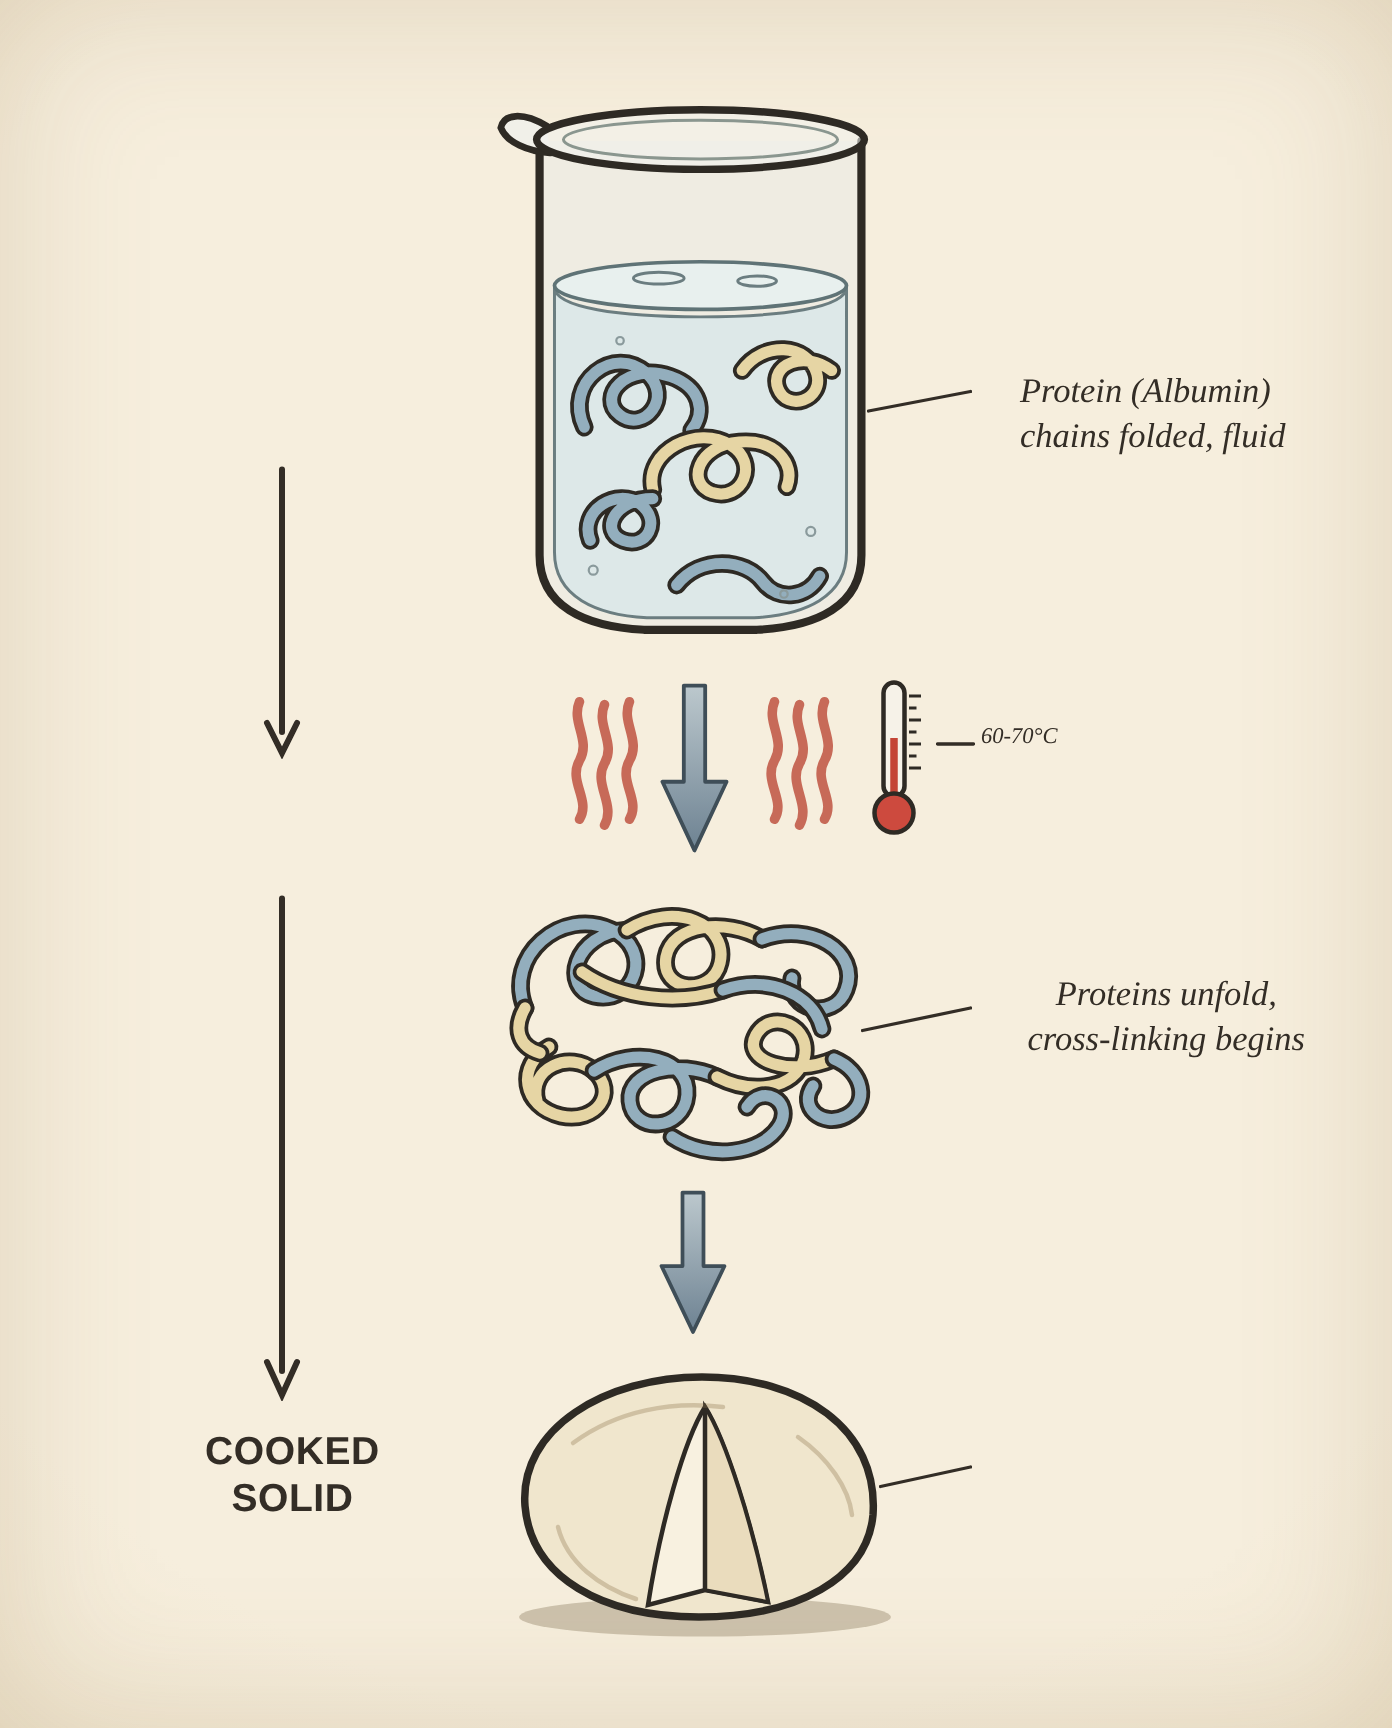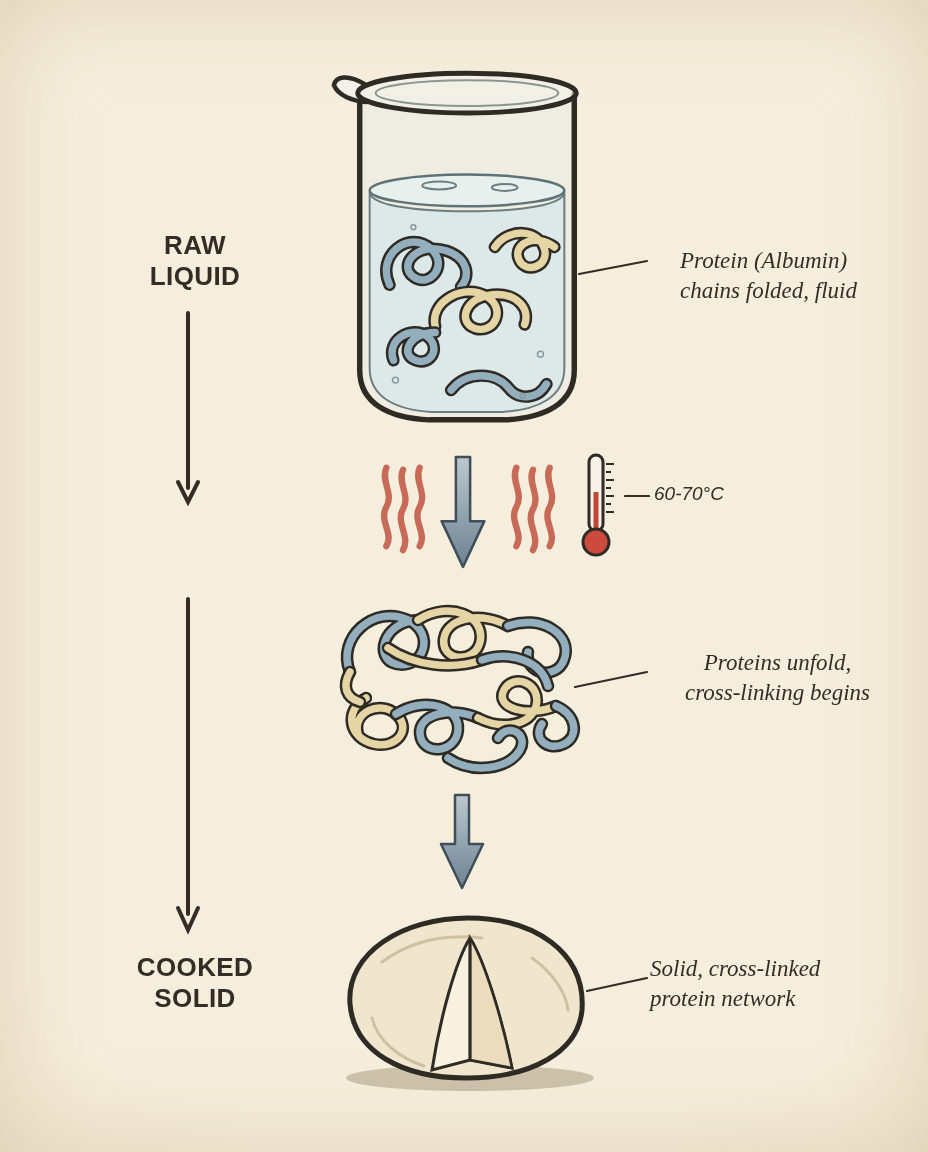--- a/index.html
+++ b/index.html
@@ -15,22 +15,22 @@
 
   .stage-label {
     font-weight:700; font-size:26px; line-height:1.18; letter-spacing:0.4px;
     color:#332d26; text-align:center; white-space:pre-line;
   }
   .annotation {
     font-family:"Liberation Serif", serif; font-style:italic;
     font-size:23px; line-height:1.32; color:#332d26; white-space:pre-line;
   }
   .temp-label {
-    font-family:Liberation Sans, sans-serif; font-style:italic;
-    font-size:19px; color:#332d26;
+    font-family:Liberation Serif, serif; font-style:italic;
+    font-size:15px; color:#332d26;
   }
 
   
   .raw-label     { left:100px; top:230px; width:190px; }
   .heating-label { left:48px;  top:518px; width:280px; }
   .cooked-label  { left:100px; top:952px; width:190px; }
   .stage-arrow-1 { left:173px; top:310px; width:30px; height:196px; }
   .stage-arrow-2 { left:173px; top:596px; width:30px; height:338px; }
 
   
@@ -61,22 +61,20 @@
   .chain-o    { fill:none; stroke:#2e2a24; stroke-width:12.5; stroke-linecap:round; }
   .chain-blue { fill:none; stroke:#93aebd; stroke-width:7.5;  stroke-linecap:round; }
   .chain-tan  { fill:none; stroke:#e6d5a4; stroke-width:7.5;  stroke-linecap:round; }
   .shade      { fill:none; stroke:rgba(140,115,75,0.33); stroke-width:3; stroke-linecap:round; }
 </style>
 </head>
 <body>
 
 <div class="canvas">
 
-  <div class="abs stage-label raw-label">RAW
-LIQUID</div>
 
   <svg class="abs stage-arrow-1" viewBox="0 0 30 196">
     <line class="ink-line" x1="15" y1="3" x2="15" y2="178"></line>
     <path class="ink-line" d="M5 172 L15 192 L25 172"></path>
   </svg>
 
 
   <svg class="abs stage-arrow-2" viewBox="0 0 30 338">
     <line class="ink-line" x1="15" y1="3" x2="15" y2="318"></line>
     <path class="ink-line" d="M5 312 L15 334 L25 312"></path>
@@ -227,16 +225,14 @@
 
   <svg class="abs leader-tangle" viewBox="0 0 74 26">
     <line class="leader" x1="1" y1="21" x2="73" y2="6"></line>
   </svg>
   <div class="abs annotation ann-tangle">Proteins unfold,
 cross-linking begins</div>
 
   <svg class="abs leader-solid" viewBox="0 0 62 24">
     <line class="leader" x1="1" y1="19" x2="61" y2="6"></line>
   </svg>
-  <div class="abs annotation ann-solid">Solid, cross-linked
-protein network</div>
 
 </div>
 
 </body></html>

